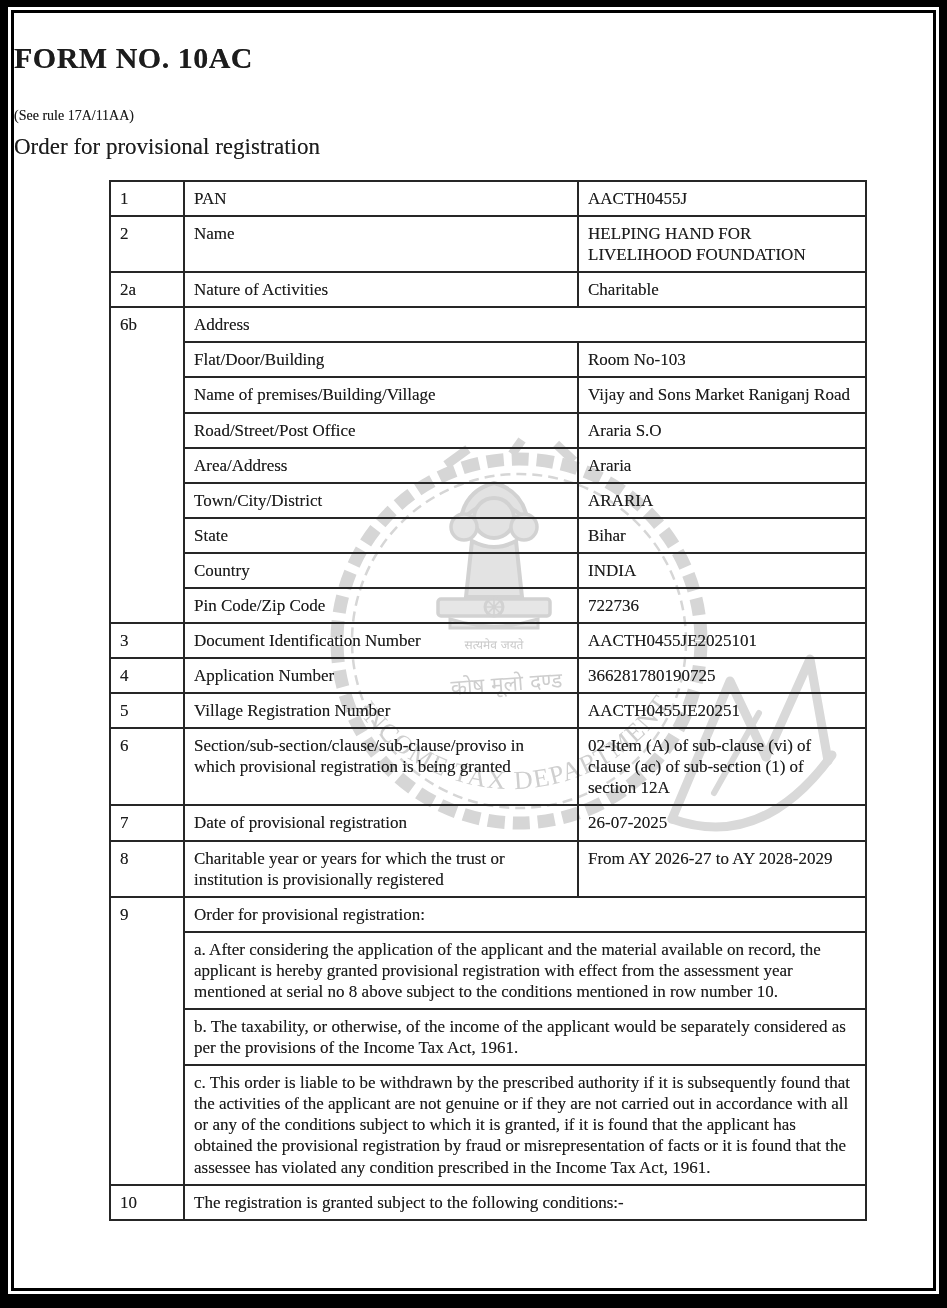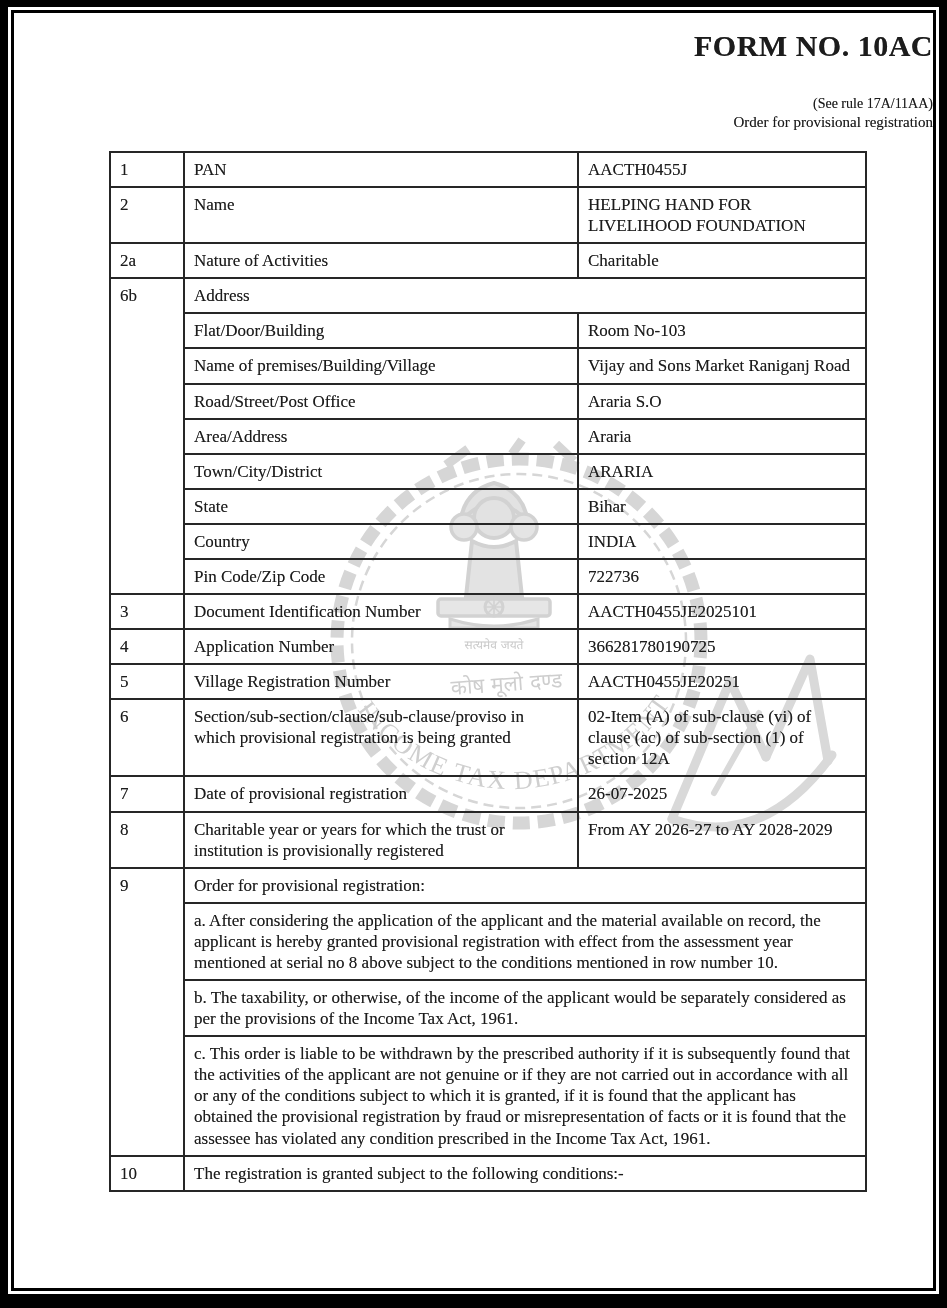--- a/index.html
+++ b/index.html
@@ -7,25 +7,25 @@
     width:947px;height:1308px;box-sizing:border-box;background:#fff;
     border-left:8px solid #000;border-right:8px solid #000;
     border-top:7px solid #000;border-bottom:14px solid #000;
     padding:3px;position:relative;
   }
   .sheet{
     width:100%;height:100%;box-sizing:border-box;border:3px solid #000;
     position:relative;overflow:hidden;background:#fff;
     font-family:"Liberation Serif",serif;color:#1c1c1c;
   }
-  .doc-header{text-align:right;padding-top:16px;position:relative;z-index:2;}
+  .doc-header{text-align:left;padding-top:28px;position:relative;z-index:2;}
   .doc-title{font-size:30px;font-weight:bold;margin:0;letter-spacing:.5px;
     text-shadow:0 0 .5px rgba(0,0,0,.55);}
   .doc-rule{font-size:14px;margin-top:33px;text-shadow:0 0 .4px rgba(0,0,0,.45);}
-  .doc-subtitle{font-size:15px;margin-top:2px;text-shadow:0 0 .4px rgba(0,0,0,.45);}
+  .doc-subtitle{font-size:23px;margin-top:10px;text-shadow:0 0 .4px rgba(0,0,0,.45);}
   table.form{
     border-collapse:collapse;table-layout:fixed;width:756px;
     margin:20px 0 0 95px;position:relative;z-index:2;background:transparent;
     font-size:17px;line-height:1.24;
   }
   table.form td{
     border:2px solid #262626;padding:6px 9px;vertical-align:top;
     word-wrap:break-word;overflow-wrap:break-word;
     text-shadow:0 0 .4px rgba(0,0,0,.45);
   }

